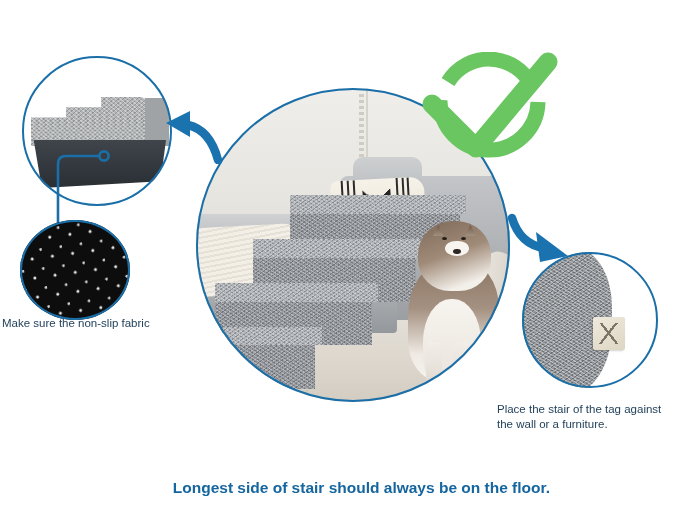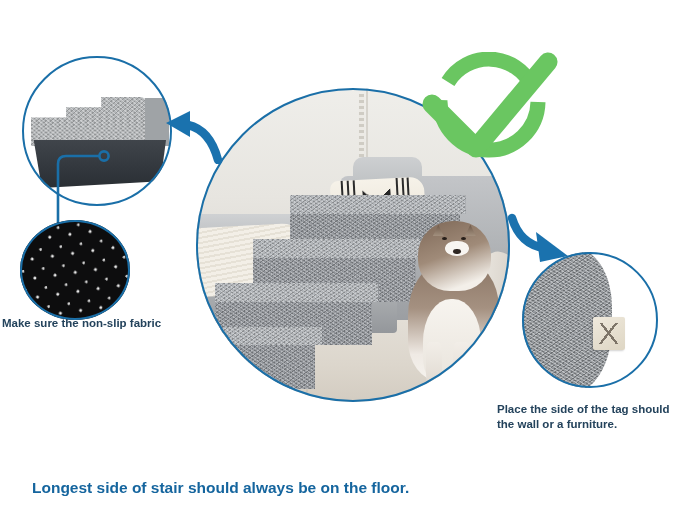--- a/index.html
+++ b/index.html
@@ -18,29 +18,28 @@
     position: absolute; left: 0; top: 4px; width: 679px;
     text-align: center;
     font-size: 31px; font-weight: bold;
     letter-spacing: -0.3px;
     color: #1a76bc;
     line-height: 40px;
     white-space: nowrap;
   }
   .footer-note {
     position: absolute; left: 0; top: 478px; width: 550px;
-    text-align: left;
+    text-align: right;
     font-size: 15.5px; font-weight: bold;
     color: #15659e;
     line-height: 20px;
-    margin-left: 32px;
   }
   .caption {
     position: absolute;
-    font-size: 11.5px; font-weight: 700;
+    font-size: 11.5px; font-weight: 400;
     color: #24435c;
     line-height: 15px;
   }
   .caption.left { left: 2px; top: 316px; width: 190px; }
   .caption.right { left: 497px; top: 402px; width: 180px; }
 
   
   .circ {
     position: absolute;
     border-radius: 50%;
@@ -326,19 +325,19 @@
     <div class="tagscene">
       <div class="fab"></div>
       <div class="tag">
         <div class="glyph"></div>
       </div>
     </div>
   </div>
   <div class="circ-ring" id="inset-tag-ring"></div>
 
   <div class="caption right">
-    <div>Place the side of the tag should</div>
+    <div>Place the stair of the tag against</div>
     <div>the wall or a furniture.</div>
   </div>
 
   <div class="footer-note">Longest side of stair should always be on the floor.</div>
 
 </div>
 
 </body></html>

